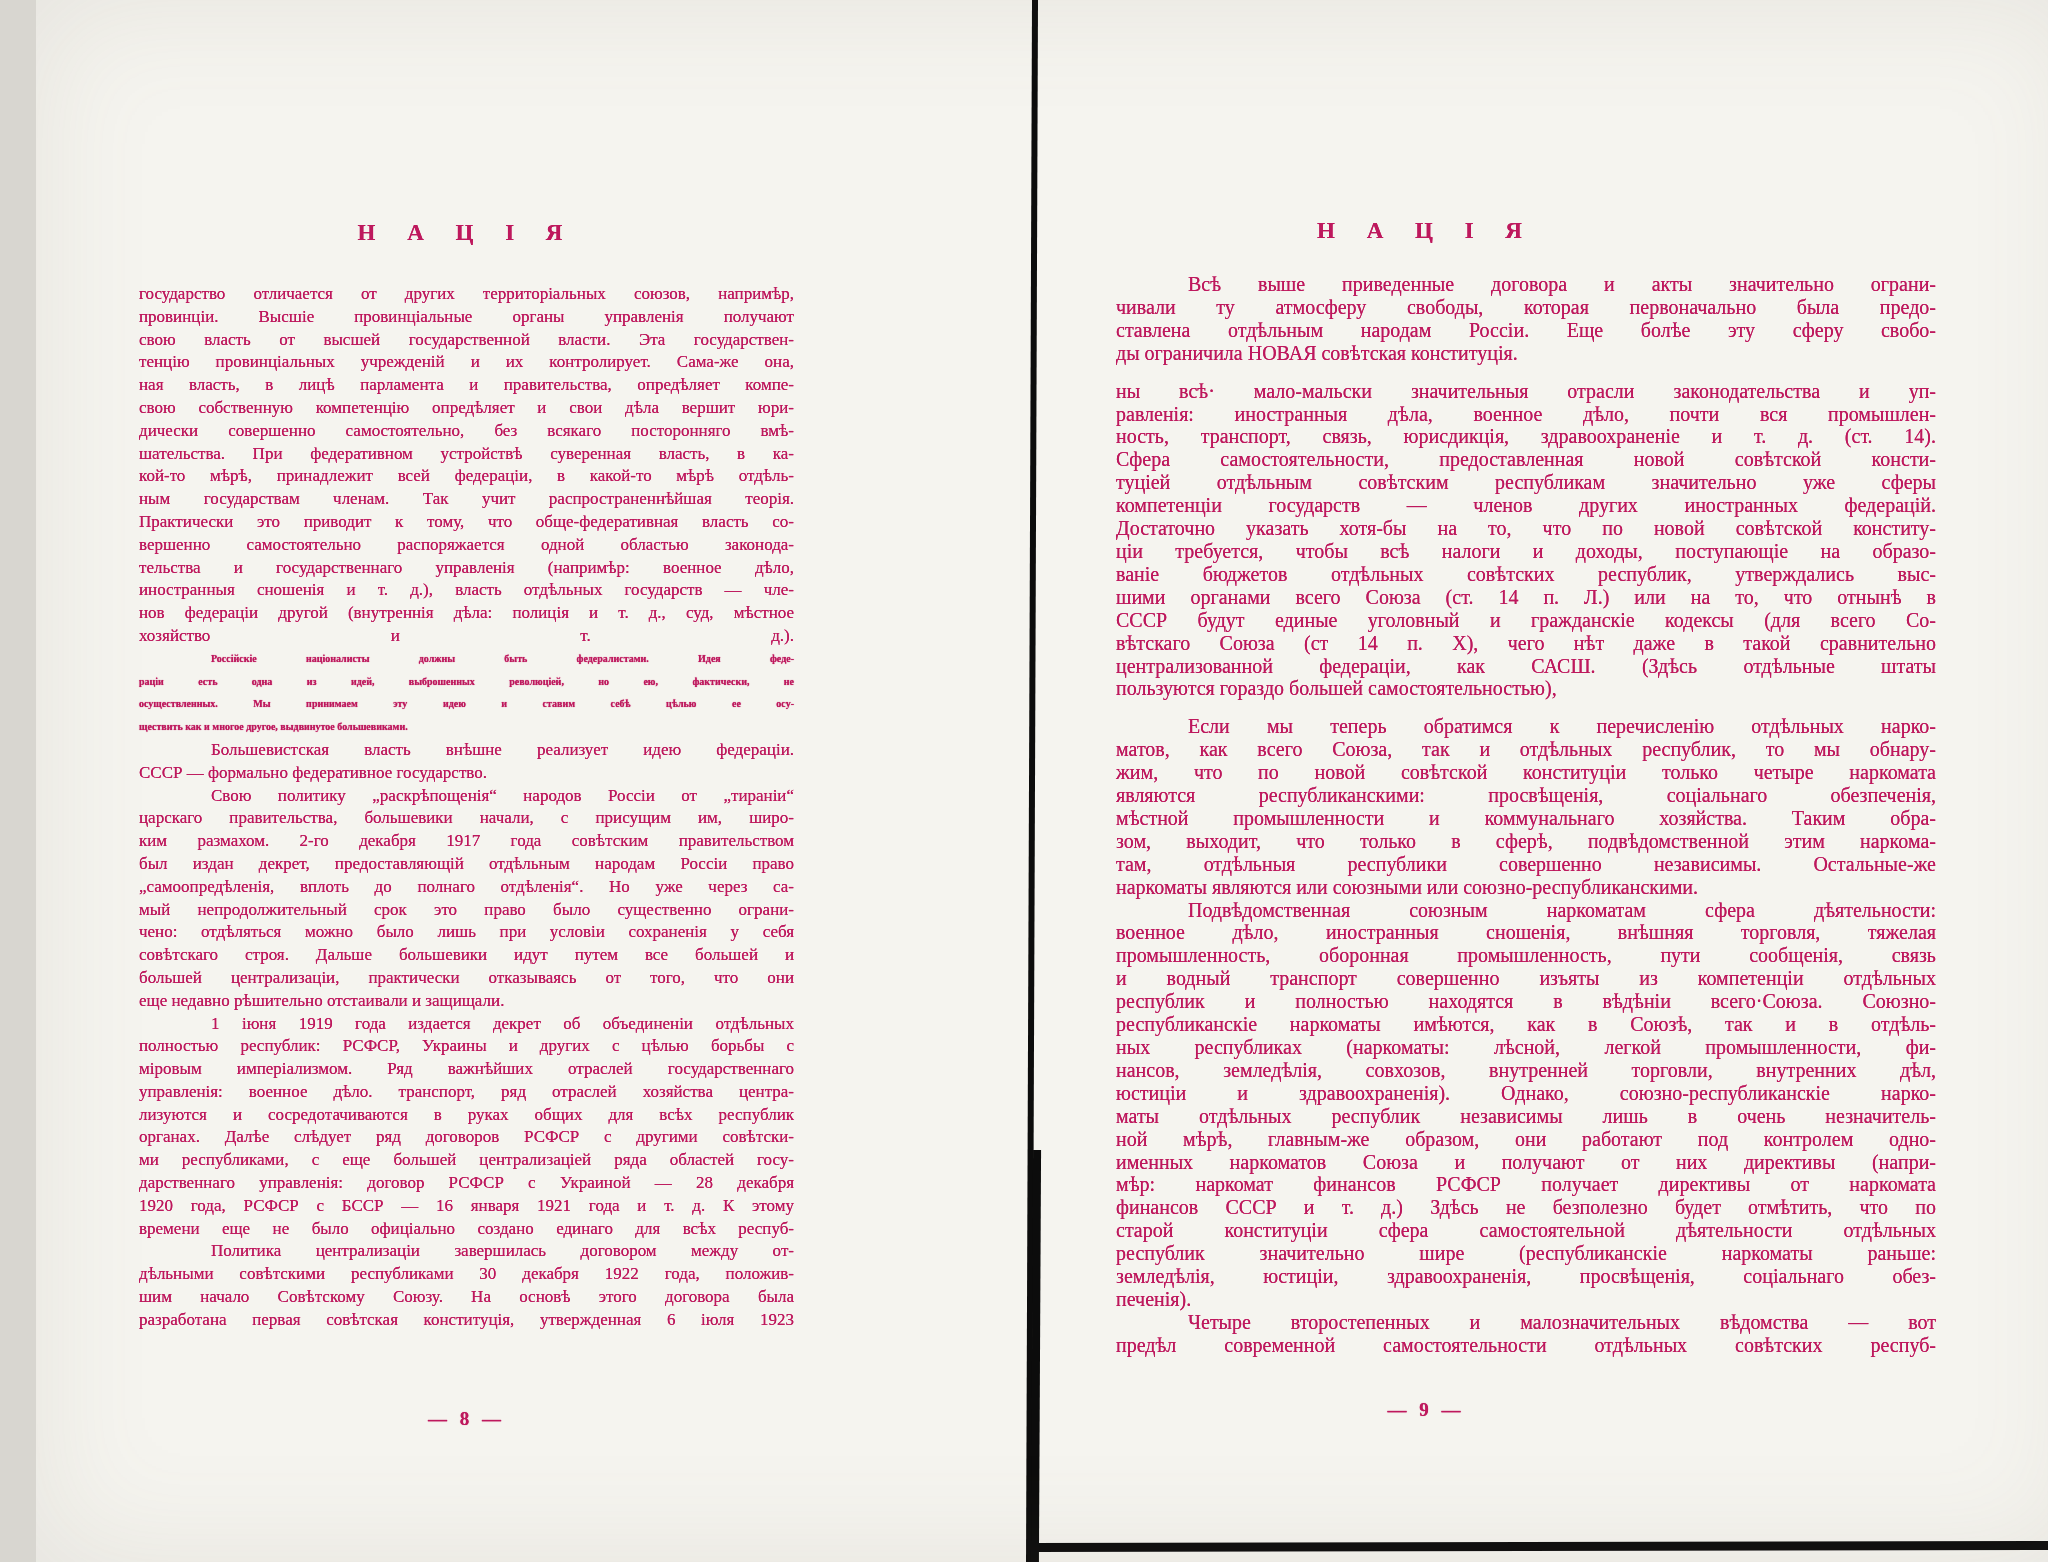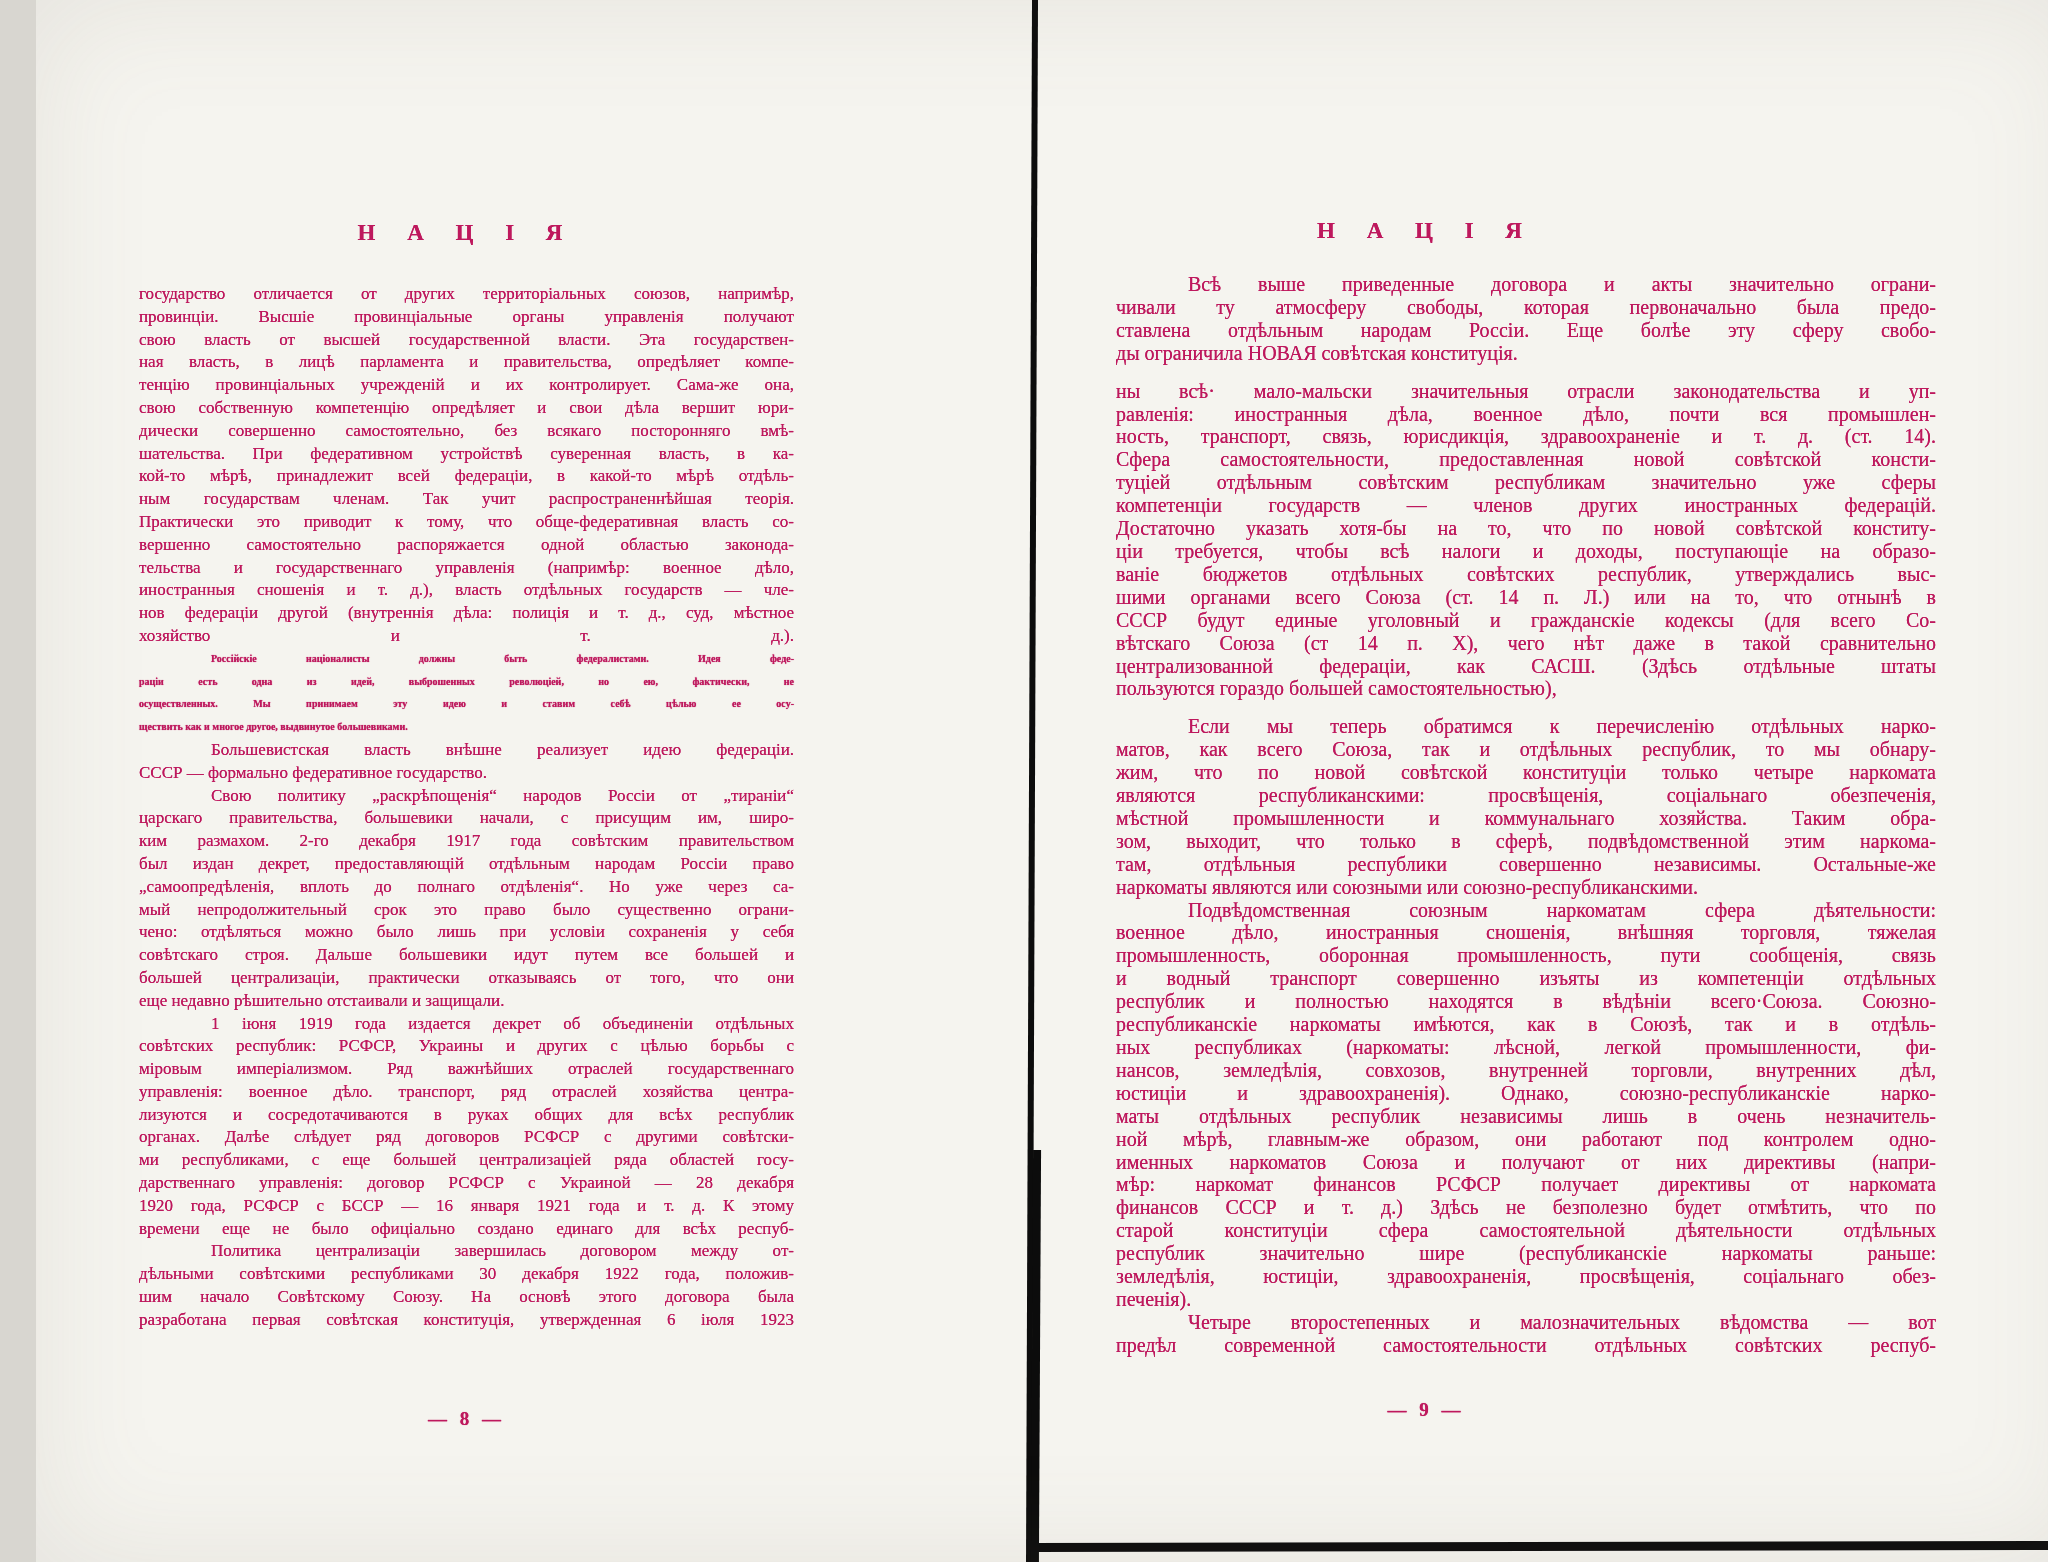--- a/index.html
+++ b/index.html
@@ -61,22 +61,22 @@
 
 <div class="scan">
 
   <div class="page page-left">
     <div class="page-header">Н А Ц І Я</div>
     <div class="page-body">
         <div class="para jl">
           <div class="line">государство отличается от других территоріальных союзов, напримѣр,</div>
           <div class="line">провинціи.  Высшіе  провинціальные  органы  управленія  получают</div>
           <div class="line">свою власть от высшей  государственной власти.  Эта  государствен-</div>
+          <div class="line">тенцію провинціальных учрежденій и их контролирует.  Сама-же она,</div>
           <div class="line">ная власть,  в лицѣ парламента и правительства,  опредѣляет компе-</div>
-          <div class="line">тенцію провинціальных учрежденій и их контролирует.  Сама-же она,</div>
           <div class="line">свою собственную компетенцію опредѣляет и свои дѣла вершит юри-</div>
           <div class="line">дически совершенно самостоятельно,  без всякаго  посторонняго вмѣ-</div>
           <div class="line">шательства.  При федеративном устройствѣ суверенная власть,  в ка-</div>
           <div class="line">кой-то мѣрѣ, принадлежит всей федераціи,  в какой-то мѣрѣ отдѣль-</div>
           <div class="line">ным государствам      членам.  Так учит распространеннѣйшая теорія.</div>
           <div class="line">Практически это приводит к тому,  что обще-федеративная власть со-</div>
           <div class="line">вершенно  самостоятельно распоряжается  одной областью законода-</div>
           <div class="line">тельства  и  государственнаго  управленія (напримѣр:  военное дѣло,</div>
           <div class="line">иностранныя сношенія и т. д.),  власть отдѣльных государств — чле-</div>
           <div class="line">нов федераціи другой (внутреннія дѣла: полиція и т. д., суд, мѣстное</div>
@@ -99,21 +99,21 @@
           <div class="line">был издан декрет, предоставляющій отдѣльным народам Россіи право</div>
           <div class="line">„самоопредѣленія,  вплоть до полнаго отдѣленія“.  Но уже через са-</div>
           <div class="line">мый непродолжительный срок  это право было существенно ограни-</div>
           <div class="line">чено:  отдѣляться можно было  лишь при условіи  сохраненія у себя</div>
           <div class="line">совѣтскаго строя.  Дальше  большевики  идут  путем  все большей и</div>
           <div class="line">большей централизаціи,  практически отказываясь от того,  что  они</div>
           <div class="line last">еще недавно рѣшительно отстаивали и защищали.</div>
         </div>
         <div class="para jl">
           <div class="line indent">1 іюня 1919 года издается декрет  об объединеніи отдѣльных</div>
-          <div class="line">совѣтских республик:  РСФСР, Украины и других  с цѣлью борьбы с</div>
+          <div class="line">полностью республик:  РСФСР, Украины и других  с цѣлью борьбы с</div>
           <div class="line">міровым имперіализмом.  Ряд важнѣйших отраслей  государственнаго</div>
           <div class="line">управленія:  военное дѣло. транспорт, ряд отраслей хозяйства центра-</div>
           <div class="line">лизуются  и  сосредотачиваются в руках общих  для всѣх республик</div>
           <div class="line">органах.  Далѣе слѣдует ряд договоров РСФСР  с другими совѣтски-</div>
           <div class="line">ми республиками, с еще большей централизаціей ряда областей госу-</div>
           <div class="line">дарственнаго управленія:  договор РСФСР  с Украиной — 28 декабря</div>
           <div class="line">1920 года,  РСФСР с БССР — 16 января 1921 года и т. д.  К этому</div>
           <div class="line">времени еще не было офиціально создано  единаго для всѣх респуб-</div>
         </div>
         <div class="para">

